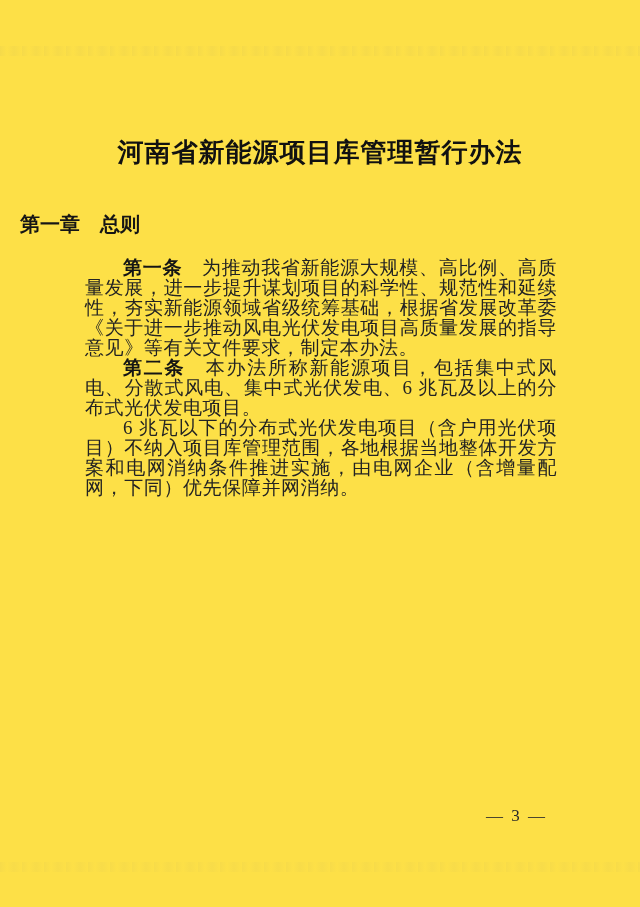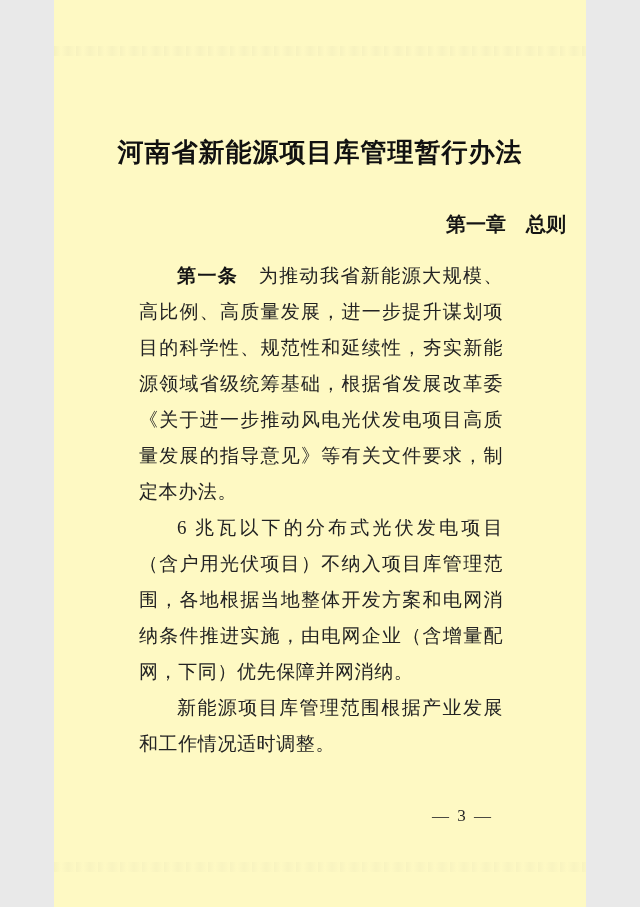--- a/index.html
+++ b/index.html
@@ -2,24 +2,24 @@
 <html lang="zh"><head>
 <meta charset="utf-8">
 <style>
   html, body {
     margin: 0;
     padding: 0;
     background: #e9e9e9;
   }
   .page {
     position: relative;
-    width: 532px;
+    width: 640px;
     height: 907px;
     margin: 0 auto;
-    background: #fef9c3;
+    background: #fde047;
     overflow: hidden;
     font-family: "Liberation Serif", "DejaVu Serif", serif;
     color: #1f1f1f;
   }
   .scan-artifact {
     position: absolute;
     left: 0;
     width: 100%;
     height: 10px;
     background: repeating-linear-gradient(
@@ -38,34 +38,34 @@
     text-align: center;
     font-family: "Liberation Sans", "DejaVu Sans", sans-serif;
     font-weight: bold;
     font-size: 26px;
     line-height: 28px;
     letter-spacing: 1px;
     color: #111;
   }
   .chapter-heading {
     margin: 47px 20px 0 20px;
-    text-align: right;
+    text-align: left;
     font-family: "Liberation Sans", "DejaVu Sans", sans-serif;
     font-weight: bold;
     font-size: 20px;
     line-height: 22px;
     color: #151515;
   }
   .doc-body {
     margin: 23px 83px 0 85px;
   }
   .para {
     margin: 0;
     font-size: 19px;
-    line-height: 36px;
+    line-height: 20px;
     letter-spacing: 0.6px;
     text-align: justify;
     text-indent: 2em;
     color: #232323;
   }
   .article-label {
     font-family: "Liberation Sans", "DejaVu Sans", sans-serif;
     font-weight: bold;
     color: #141414;
   }
@@ -85,18 +85,18 @@
   <div class="scan-artifact top"></div>
   <div class="scan-artifact bottom"></div>
 
   <h1 class="doc-title">河南省新能源项目库管理暂行办法</h1>
 
   <h2 class="chapter-heading">第一章　总则</h2>
 
   <div class="doc-body">
 
   <p class="para"><span class="article-label">第一条</span>　为推动我省新能源大规模、高比例、高质量发展，进一步提升谋划项目的科学性、规范性和延续性，夯实新能源领域省级统筹基础，根据省发展改革委《关于进一步推动风电光伏发电项目高质量发展的指导意见》等有关文件要求，制定本办法。</p>
+      <p class="para"><span class="article-label">第二条</span>　本办法所称新能源项目，包括集中式风电、分散式风电、集中式光伏发电、6 兆瓦及以上的分布式光伏发电项目。</p>
       <p class="para">6 兆瓦以下的分布式光伏发电项目（含户用光伏项目）不纳入项目库管理范围，各地根据当地整体开发方案和电网消纳条件推进实施，由电网企业（含增量配网，下同）优先保障并网消纳。</p>
-      <p class="para">新能源项目库管理范围根据产业发展和工作情况适时调整。</p>
     </div>
 
   <div class="page-number">— 3 —</div>
 </div>
 
 </body></html>

